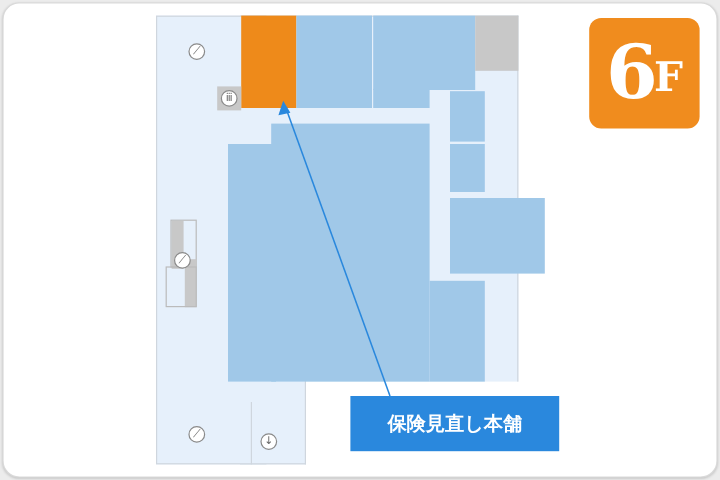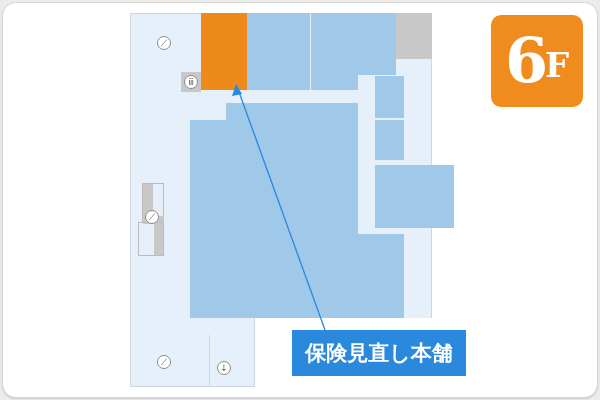--- a/index.html
+++ b/index.html
@@ -8,21 +8,21 @@
   .abs { position:absolute; }
   .floor { background:#e6f0fb; }
   .floor-border { border:1px solid #cfd6de; box-sizing:border-box; }
   .store { background:#a0c8e8; }
   .store-orange { background:#ee8a1a; }
   .gray { background:#c8c8c8; }
   .icon-circle { position:absolute; width:14px; height:14px; border-radius:50%; background:#ffffff; border:1px solid #8a8a8a; box-sizing:border-box; font-size:9px; line-height:12px; text-align:center; color:#666; }
   .badge { position:absolute; left:491px; top:15px; width:92px; height:92px; background:#f08c1e; border-radius:10px; color:#fff; font-family:"DejaVu Serif", serif; }
   .badge .num { position:absolute; left:14px; top:6px; font-size:62px; font-weight:bold; line-height:80px; }
   .badge .unit { position:absolute; left:54px; top:30px; font-size:34px; font-weight:bold; line-height:40px; }
-  .label { position:absolute; left:292px; top:330px; width:174px; height:46px; background:#2a88dd; color:#fff; font-size:21px; font-weight:bold; line-height:46px; text-align:center; letter-spacing:0px; font-family:"DejaVu Sans", sans-serif; }
+  .label { position:absolute; left:292px; top:330px; width:174px; height:46px; background:#2a88dd; color:#fff; font-size:16px; font-weight:bold; line-height:46px; text-align:center; letter-spacing:0px; font-family:"DejaVu Sans", sans-serif; }
 </style>
 </head>
 <body>
 
 <div class="card"></div>
 
 <div class="abs floor floor-border" style="left:130px;top:13px;width:92px;height:374px;"></div>
 <div class="abs floor" style="left:200px;top:13px;width:232px;height:305px;border-top:1px solid #cfd6de;border-right:1px solid #cfd6de;box-sizing:border-box;"></div>
 <div class="abs floor" style="left:200px;top:317px;width:55px;height:70px;border-right:1px solid #cfd6de;border-bottom:1px solid #cfd6de;box-sizing:border-box;"></div>
 <div class="abs" style="left:209px;top:335px;width:1px;height:52px;background:#cfd6de;"></div>

